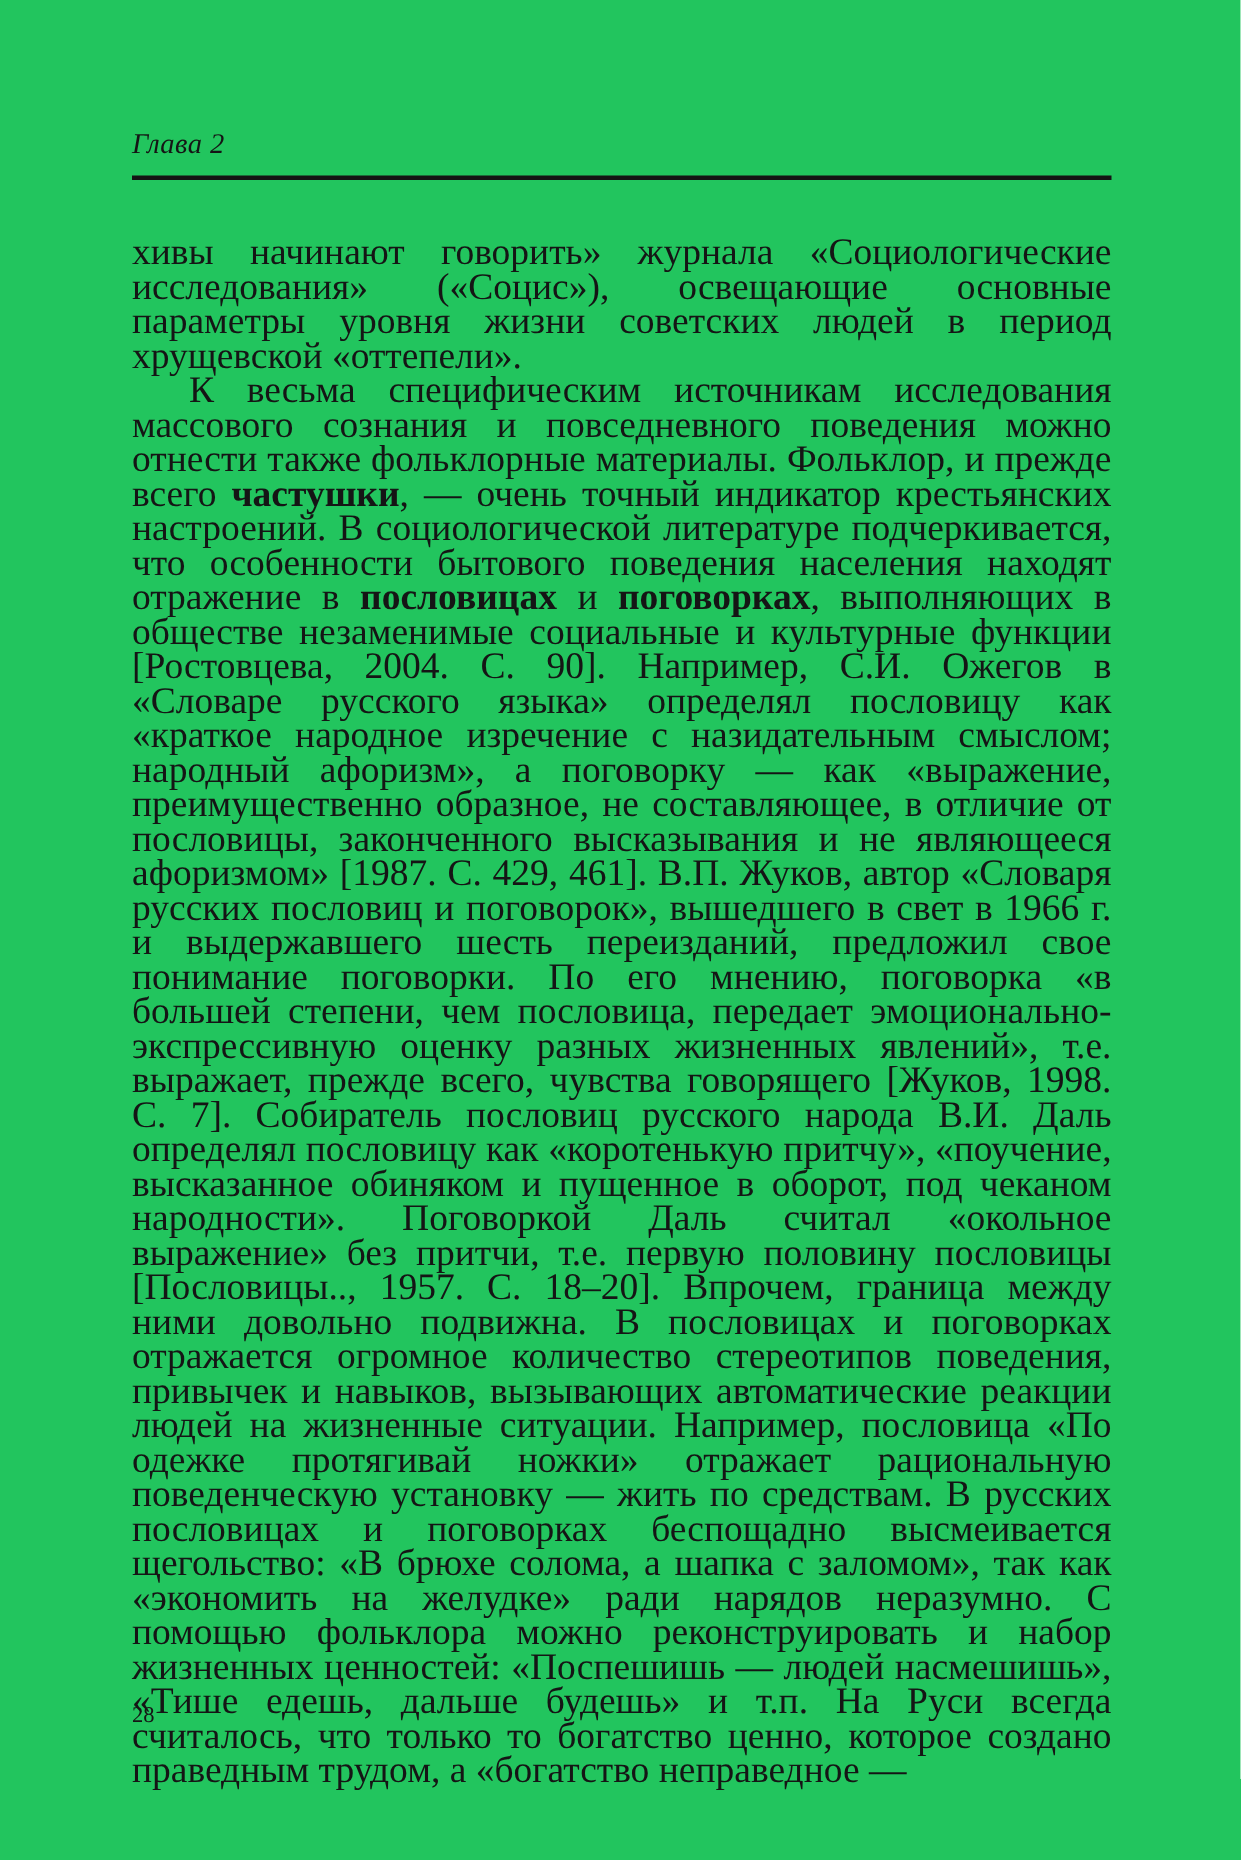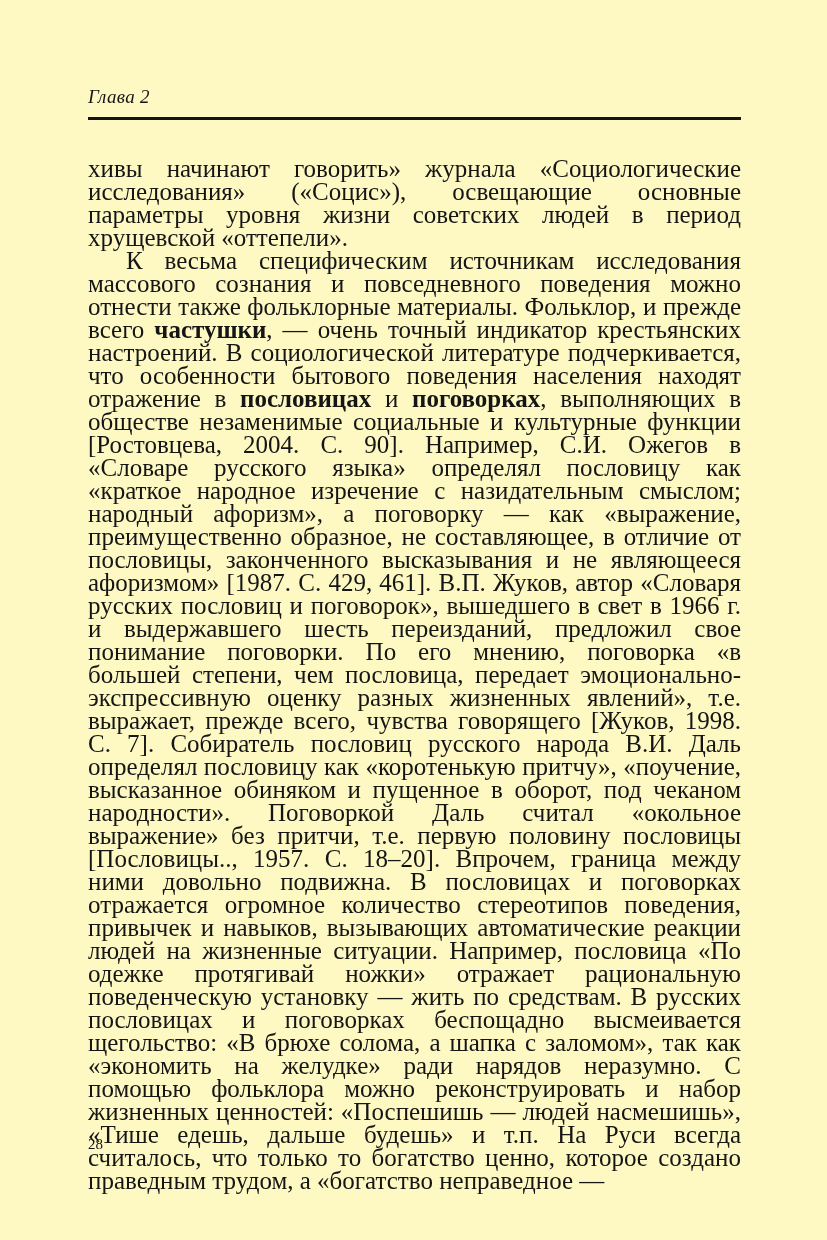--- a/index.html
+++ b/index.html
@@ -2,21 +2,21 @@
 <html lang="ru"><head>
 <meta charset="utf-8">
 <style>
   * { box-sizing: border-box; }
   html, body { margin: 0; padding: 0; background: #ffffff; }
   .page {
     position: relative;
     width: 827px;
     height: 1240px;
     margin: 0 auto;
-    background: #fef9c3;
+    background: #22c55e;
     font-family: "Liberation Serif", "DejaVu Serif", serif;
     color: #151515;
     overflow: hidden;
   }
   .content {
     position: absolute;
     left: 88px;
     top: 86px;
     width: 653px;
   }

